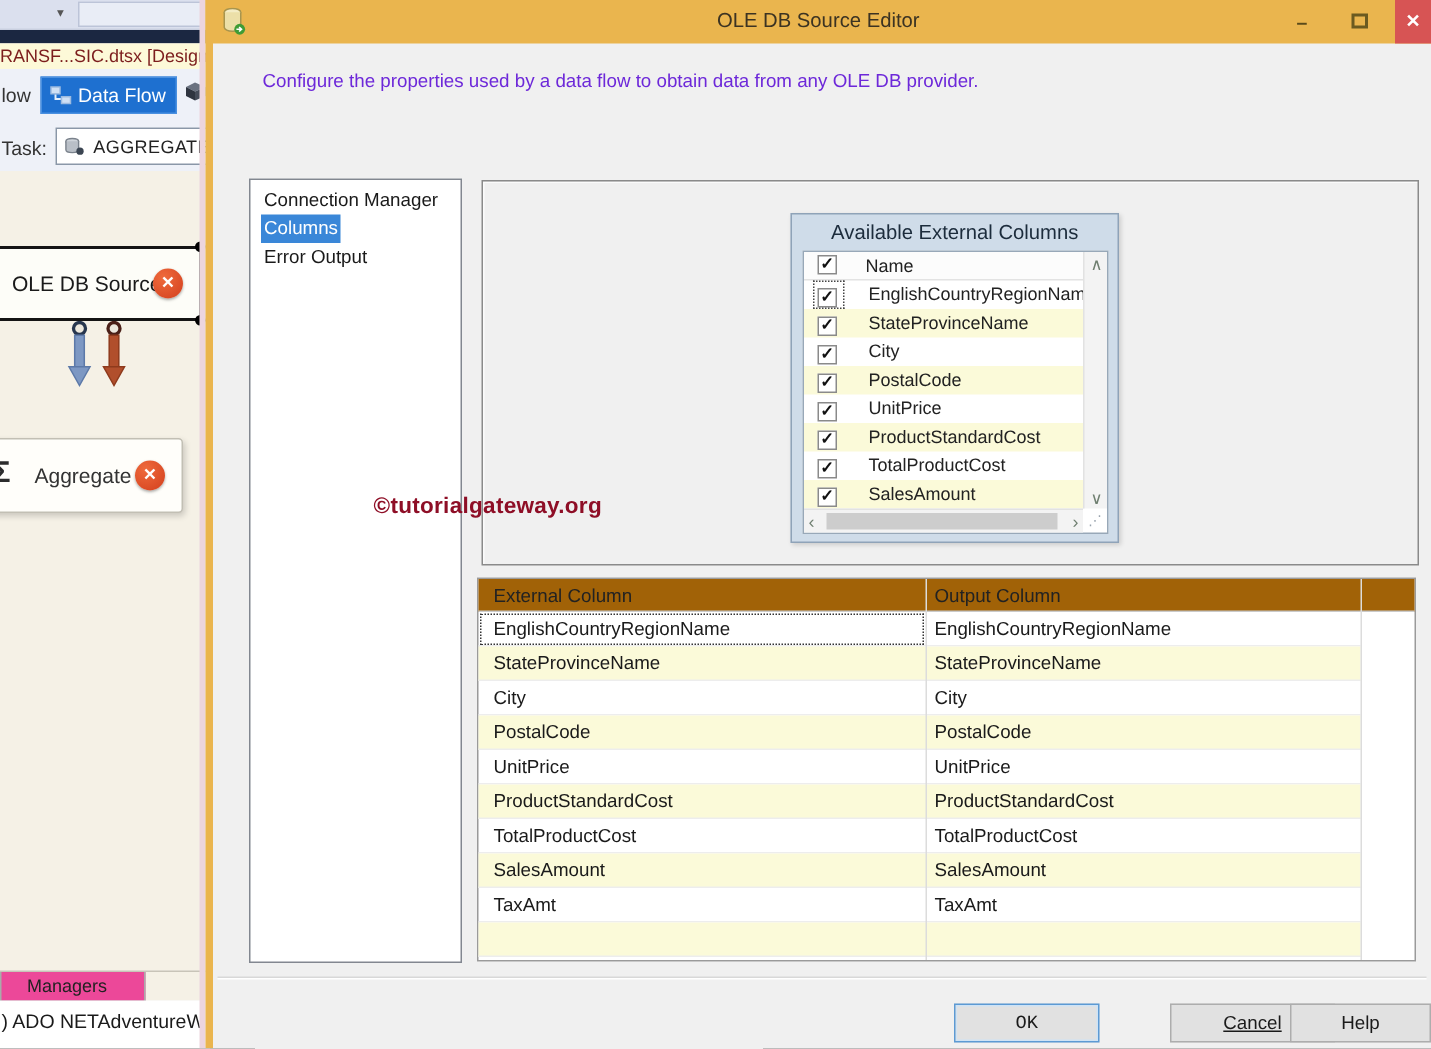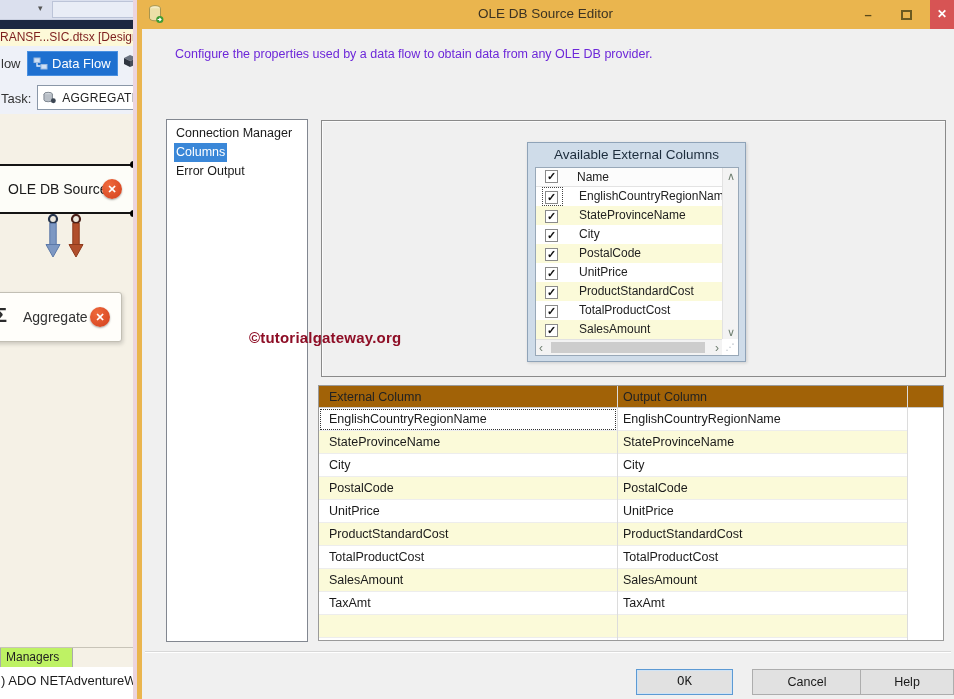--- a/index.html
+++ b/index.html
@@ -27,21 +27,21 @@
   .err-badge{width:20px;height:20px;border-radius:50%;background:radial-gradient(circle at 35% 30%,#ef6a3c,#d23f1d);color:#fff;font-size:11px;font-weight:bold;line-height:20px;text-align:center;box-shadow:0 1px 2px rgba(0,0,0,.35);display:inline-block;}
   .src-box .err-badge{position:absolute;right:11px;top:13px;}
   .handle{position:absolute;width:7px;height:7px;background:#000;border-radius:50%;}
   .h1{right:-4px;top:-5px;} .h2{right:-4px;bottom:-5px;}
   .arrows{position:absolute;left:36px;top:100px;}
   .agg-box{position:absolute;left:-30px;top:178px;width:152px;height:50px;background:#fffefa;border:1px solid #c2bfb4;border-radius:3px;box-shadow:1px 2px 4px rgba(0,0,0,.18);display:flex;align-items:center;}
   .sigma{position:absolute;left:24px;top:11px;font-size:20px;font-weight:bold;color:#2c2c2c;}
   .agg-box .lbl{font-size:14px;color:#333;padding-left:52px;}
   .agg-box .err-badge{position:absolute;right:11px;top:14px;}
   .managers-row{position:absolute;left:0;top:647px;width:140px;height:20px;background:#f5f1e6;border-top:1px solid #c8c4b8;}
-  .managers-tab{position:absolute;left:0;top:0;width:73px;height:20px;background:#bef264;border:1px solid #aaa;border-top:none;font-size:12px;line-height:19px;color:#222;padding-left:5px;}
+  .managers-tab{position:absolute;left:0;top:0;width:97px;height:20px;background:#ec4899;border:1px solid #aaa;border-top:none;font-size:12px;line-height:19px;color:#222;padding-left:17px;}
   .conn-row{position:absolute;left:0;top:667px;width:140px;height:32px;background:#fff;font-size:13px;color:#1a1a1a;line-height:16px;padding:6px 0 0 1px;white-space:nowrap;}
 
   
   .dlg-shadow{position:absolute;left:133px;top:0;width:4px;height:699px;background:#ecd5de;}
   .dlg{position:absolute;left:137px;top:0;width:817px;height:699px;background:#f0f0f0;}
   .gold-edge{position:absolute;left:0;top:0;width:5px;height:699px;background:#eab54e;}
   .dlg-title{position:absolute;left:0;top:0;width:817px;height:29px;background:#eab54e;}
   .dlg-title-text{position:absolute;left:0;width:817px;text-align:center;top:6px;font-size:13.5px;color:#3c3322;}
   .dlg-app-icon{position:absolute;left:11px;top:5px;}
   .wc{position:absolute;top:0;height:29px;text-align:center;line-height:29px;cursor:pointer;}
@@ -93,21 +93,21 @@
   .map-row{position:relative;height:23px;border-bottom:1px solid #ededed;font-size:12.5px;color:#1a1a1a;line-height:22px;}
   .map-row:nth-child(even){background:#fbfad9;}
   .map-row .cell{position:absolute;top:0;height:23px;white-space:nowrap;overflow:hidden;}
   .map-row .c1{left:0;width:298px;padding-left:10px;}
   .map-row .c2{left:298px;width:290px;padding-left:6px;}
   .map-row .cell.focused{outline:1px dotted #333;outline-offset:-2px;}
 
   .btn-sep{position:absolute;left:8px;top:651px;width:806px;height:2px;border-top:1px solid #d8d8d8;border-bottom:1px solid #fff;}
   .btn{position:absolute;top:669px;height:26px;background:#e1e1e1;border:1px solid #adadad;font-size:12.5px;color:#1a1a1a;font-family:"Liberation Sans",sans-serif;cursor:pointer;}
   .btn-ok{left:499px;width:97px;border-color:#5c9ad4;box-shadow:inset 0 0 0 1px #cfe3f5;font-family:Liberation Mono, monospace;}
-  .btn-cancel{left:615px;width:110px;}
+  .btn-cancel{left:643px;width:110px;text-decoration:underline;}
   .btn-help{left:723px;width:94px;}
 </style>
 </head>
 <body>
 
 <div class="stage">
 
   <div class="vs">
     <div class="vs-topbar">
       <span class="start-menu">Start</span>

